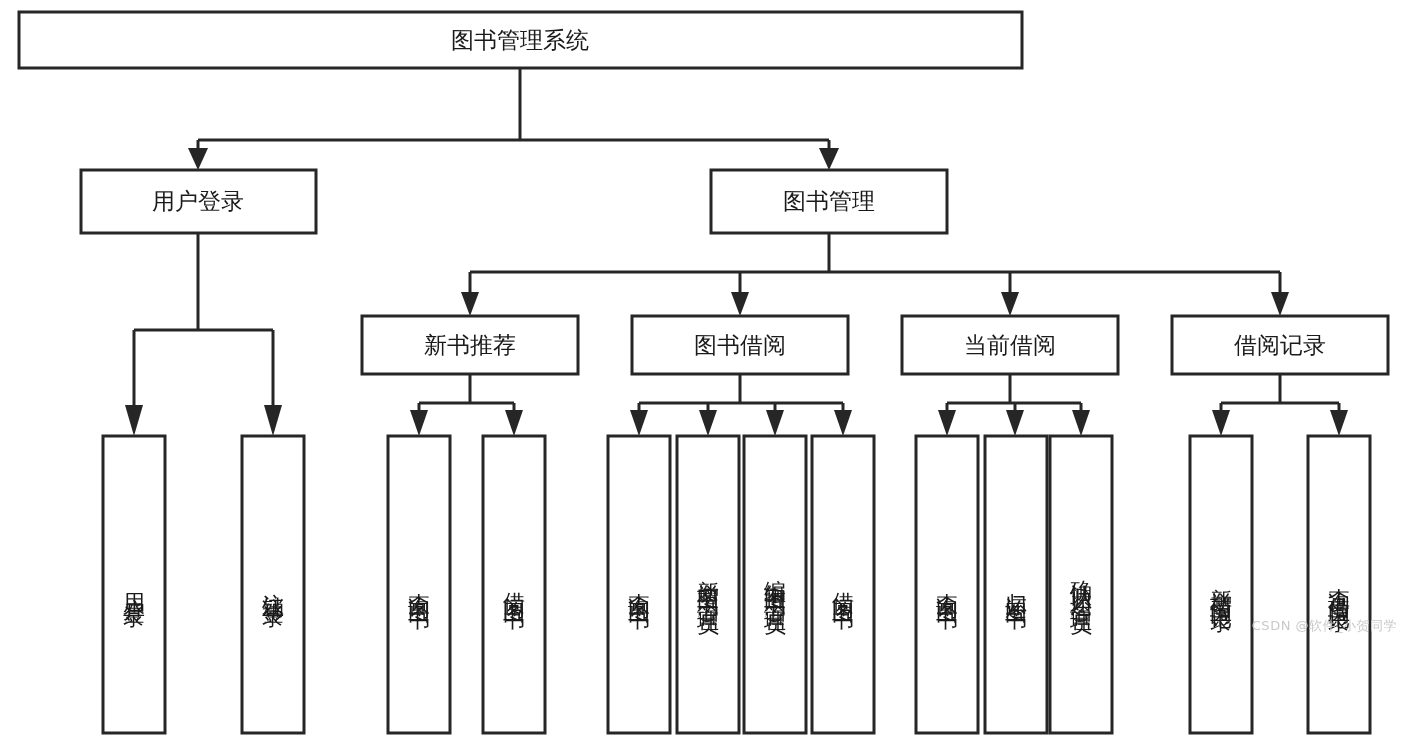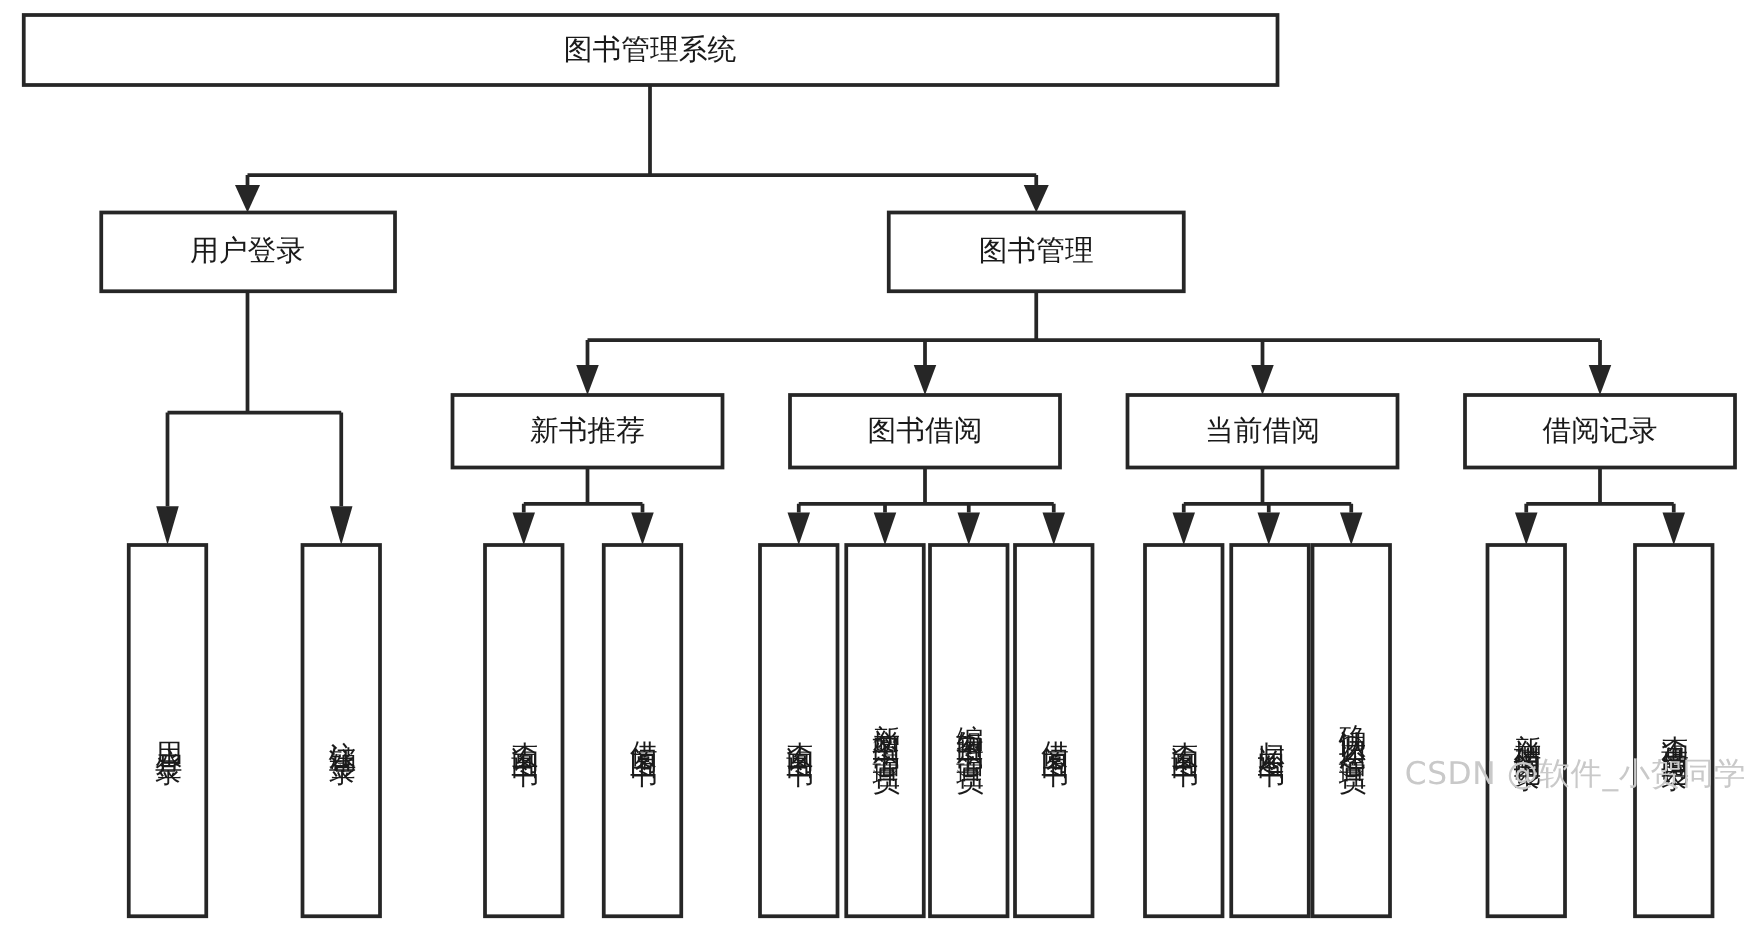--- a/index.html
+++ b/index.html
@@ -46,21 +46,21 @@
     font-size: 23px;
     fill: #1a1a1a;
     text-anchor: middle;
     dominant-baseline: middle;
   }
   .watermark-text {
     position: absolute;
     right: 8px;
     bottom: 6px;
     font-family: "DejaVu Sans", "Liberation Sans", sans-serif;
-    font-size: 25px;
+    font-size: 13px;
     color: #c9c9c9;
     white-space: nowrap;
     letter-spacing: 0.5px;
   }
 </style>
 </head>
 <body>
 
 <div id="diagram-root">
 

